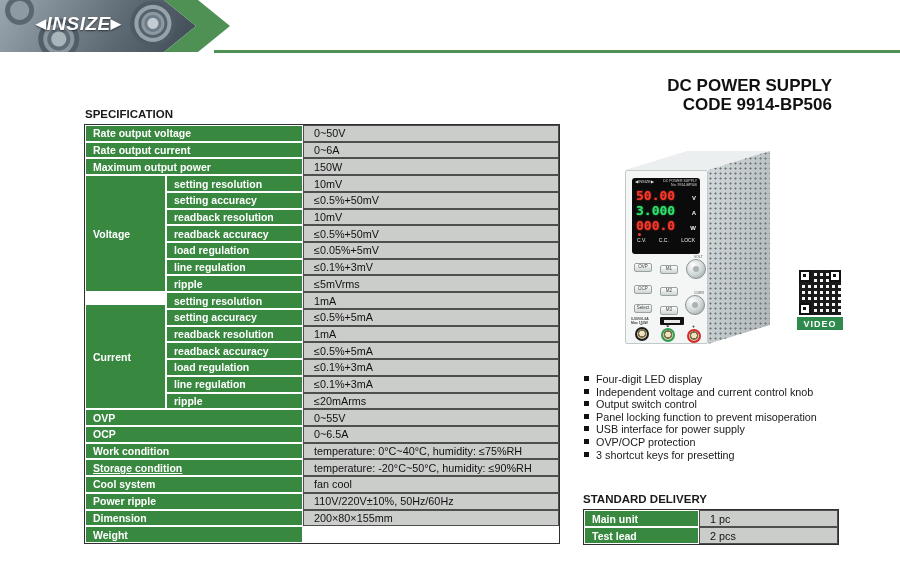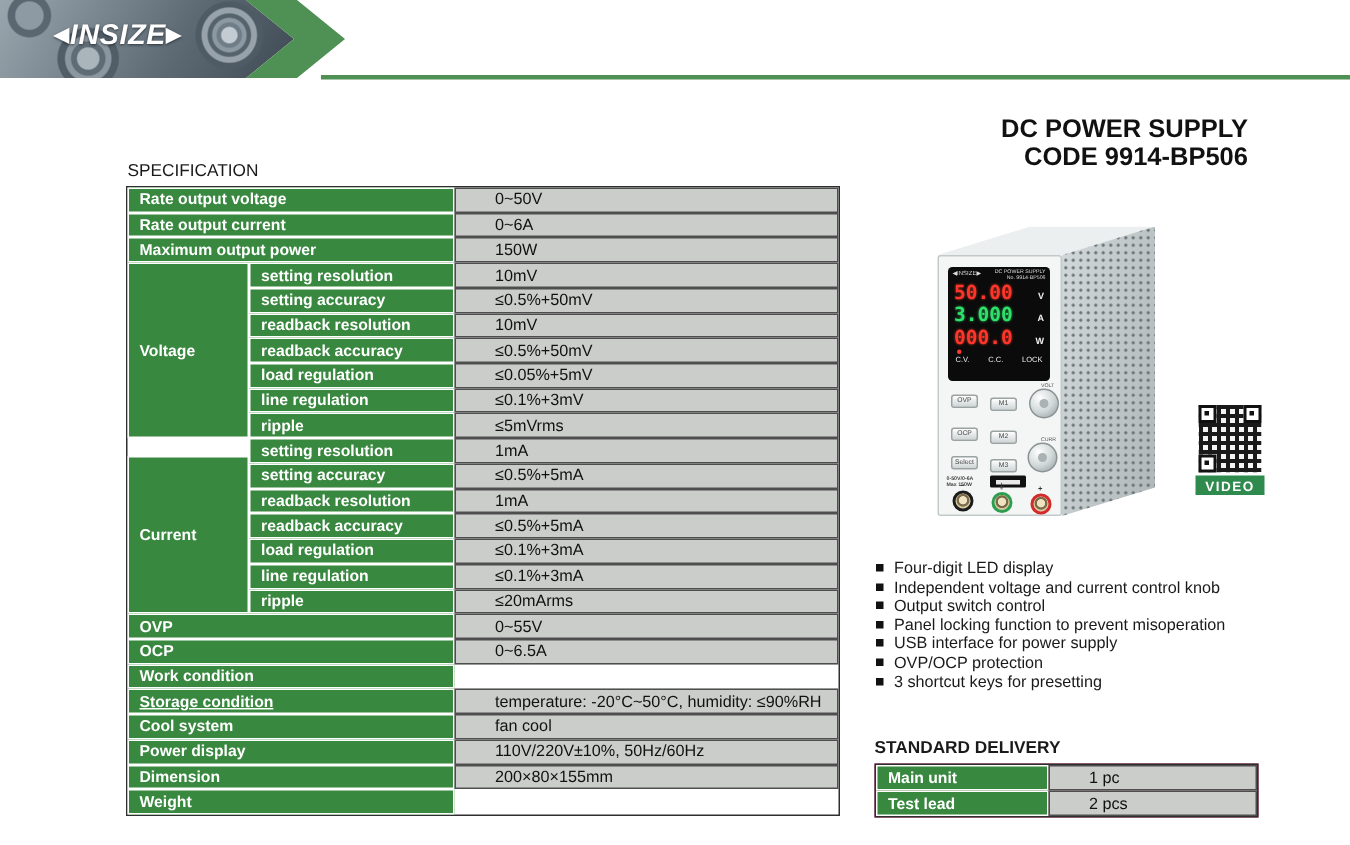--- a/index.html
+++ b/index.html
@@ -19,31 +19,31 @@
   .logo .arr{font-size:13px;font-style:normal;position:relative;top:-2px;}
   .banner-chevron{position:absolute;left:158px;top:0;width:72px;height:52px;
     clip-path:polygon(6px 0,40px 0,72px 26px,40px 52px,6px 52px,38px 26px);}
   .banner-line{position:absolute;left:214px;top:50px;width:686px;height:3px;}
 
   
   .title-block{position:absolute;right:68px;top:76px;text-align:right;
     font-weight:bold;font-size:17px;line-height:19px;color:#111;}
 
   
-  .spec-heading{position:absolute;left:85px;top:108px;font-weight:normal;font-size:11.5px;}
+  .spec-heading{position:absolute;left:85px;top:108px;font-weight:bold;font-size:11.5px;}
   .spec-table{position:absolute;left:84px;top:124px;width:474px;
     display:grid;grid-template-columns:81px 137px 256px;grid-auto-rows:16.72px;
     background:#fff;border:1px solid #2f2f2f;box-sizing:content-box;}
   .cell{box-sizing:border-box;display:flex;align-items:center;overflow:hidden;white-space:nowrap;}
   .cg{color:#fff;font-weight:bold;font-size:10.5px;border:1.5px solid #fff;padding-left:7px;}
   .cgroup{grid-column:1;grid-row:span 7;}
   .clabel{grid-column:1 / span 2;}
   .csub{grid-column:2;}
   .cv{grid-column:3;background:#cbcdcb;border:1px solid #4e4e4e;color:#111;
-      font-size:10.8px;padding-left:26px;}
+      font-size:10.8px;padding-left:10px;}
 
   
   .device{position:absolute;left:618px;top:138px;width:175px;height:212px;}
   .ps-top{position:absolute;left:7px;top:13px;width:145px;height:19px;
     clip-path:polygon(0 19px,83px 19px,145px 0,62px 0);background:#eceff0;}
   .ps-side{position:absolute;left:90px;top:13px;width:62px;height:206px;
     clip-path:polygon(0 19px,62px 0,62px 174px,0 193px);
     background-image:radial-gradient(#6a7376 0.8px,rgba(0,0,0,0) 1.3px),linear-gradient(100deg,#d3d9da,#aeb6b8);
     background-size:5px 5px,100% 100%;}
   .ps-front{position:absolute;left:7px;top:32px;width:83px;height:174px;
@@ -147,25 +147,26 @@
       <div class="cell cv">≤0.1%+3mA</div>
       <div class="cell cg csub" style="background: rgb(56, 136, 63);">line regulation</div>
       <div class="cell cv">≤0.1%+3mA</div>
       <div class="cell cg csub" style="background: rgb(56, 136, 63);">ripple</div>
       <div class="cell cv">≤20mArms</div>
       <div class="cell cg clabel" style="background: rgb(56, 136, 63);">OVP</div>
       <div class="cell cv">0~55V</div>
       <div class="cell cg clabel" style="background: rgb(56, 136, 63);">OCP</div>
       <div class="cell cv">0~6.5A</div>
       <div class="cell cg clabel" style="background: rgb(56, 136, 63);">Work condition</div>
+      <div class="cell cv">temperature: 0°C~40°C, humidity: ≤75%RH</div>
       <div class="cell cg clabel" style="background: rgb(56, 136, 63); text-decoration: underline;">Storage condition</div>
       <div class="cell cv">temperature: -20°C~50°C, humidity: ≤90%RH</div>
       <div class="cell cg clabel" style="background: rgb(56, 136, 63);">Cool system</div>
       <div class="cell cv">fan cool</div>
-      <div class="cell cg clabel" style="background: rgb(56, 136, 63);">Power display</div>
+      <div class="cell cg clabel" style="background: rgb(56, 136, 63);">Power ripple</div>
       <div class="cell cv">110V/220V±10%, 50Hz/60Hz</div>
       <div class="cell cg clabel" style="background: rgb(56, 136, 63);">Dimension</div>
       <div class="cell cv">200×80×155mm</div>
       <div class="cell cg clabel" style="background: rgb(56, 136, 63);">Weight</div>
     </div>
 
   <div class="device">
     <div class="ps-top"></div>
     <div class="ps-side"></div>
     <div class="ps-front">

